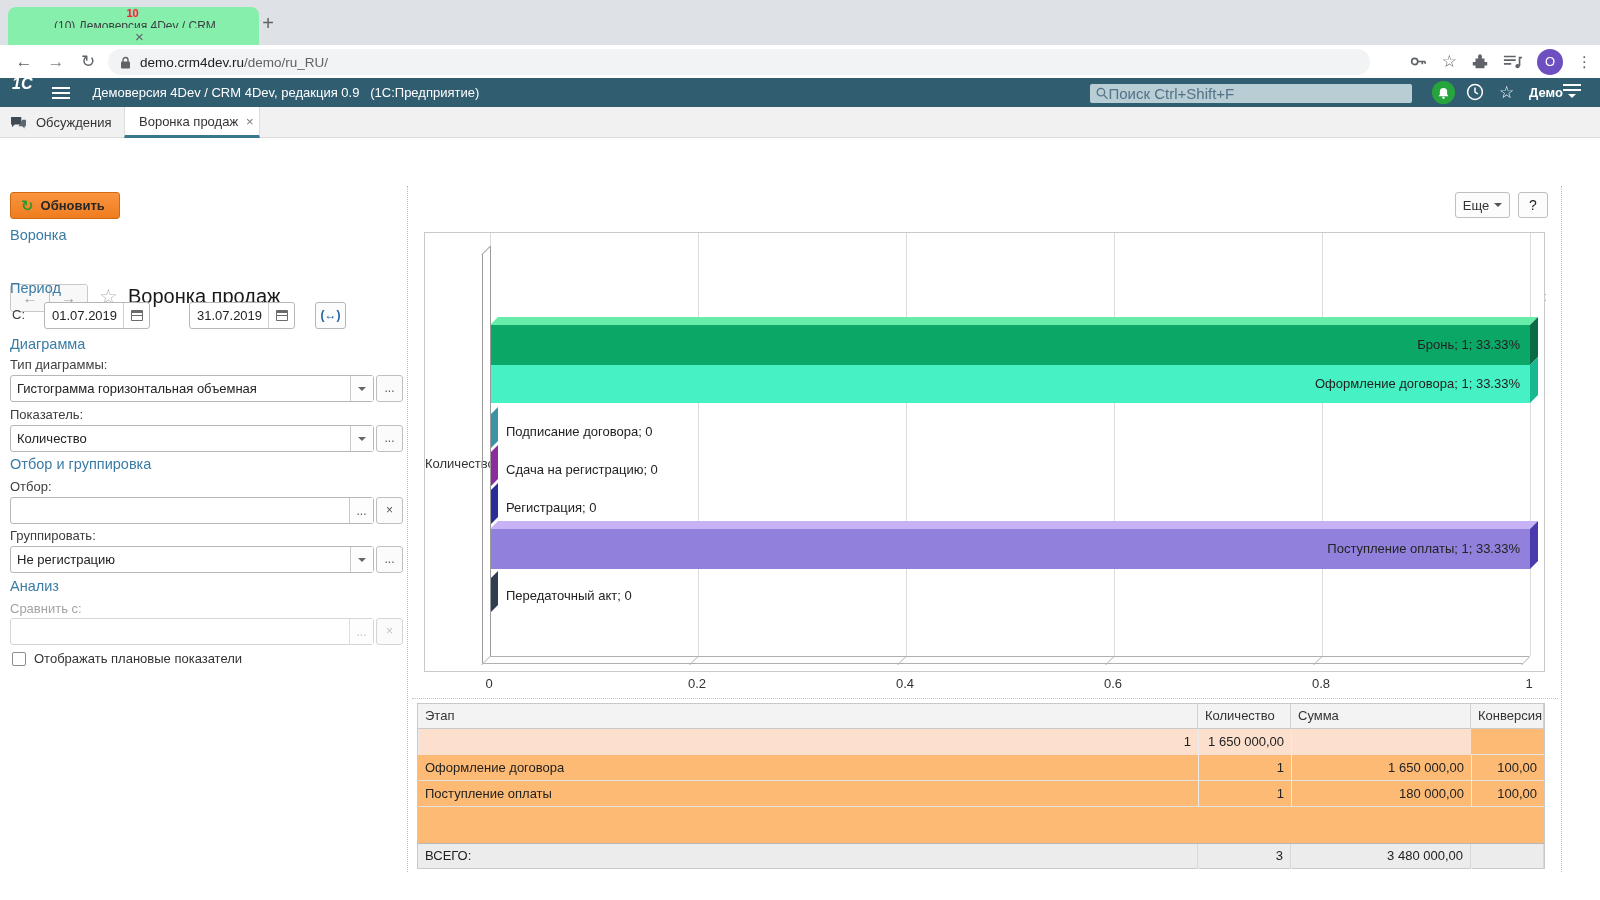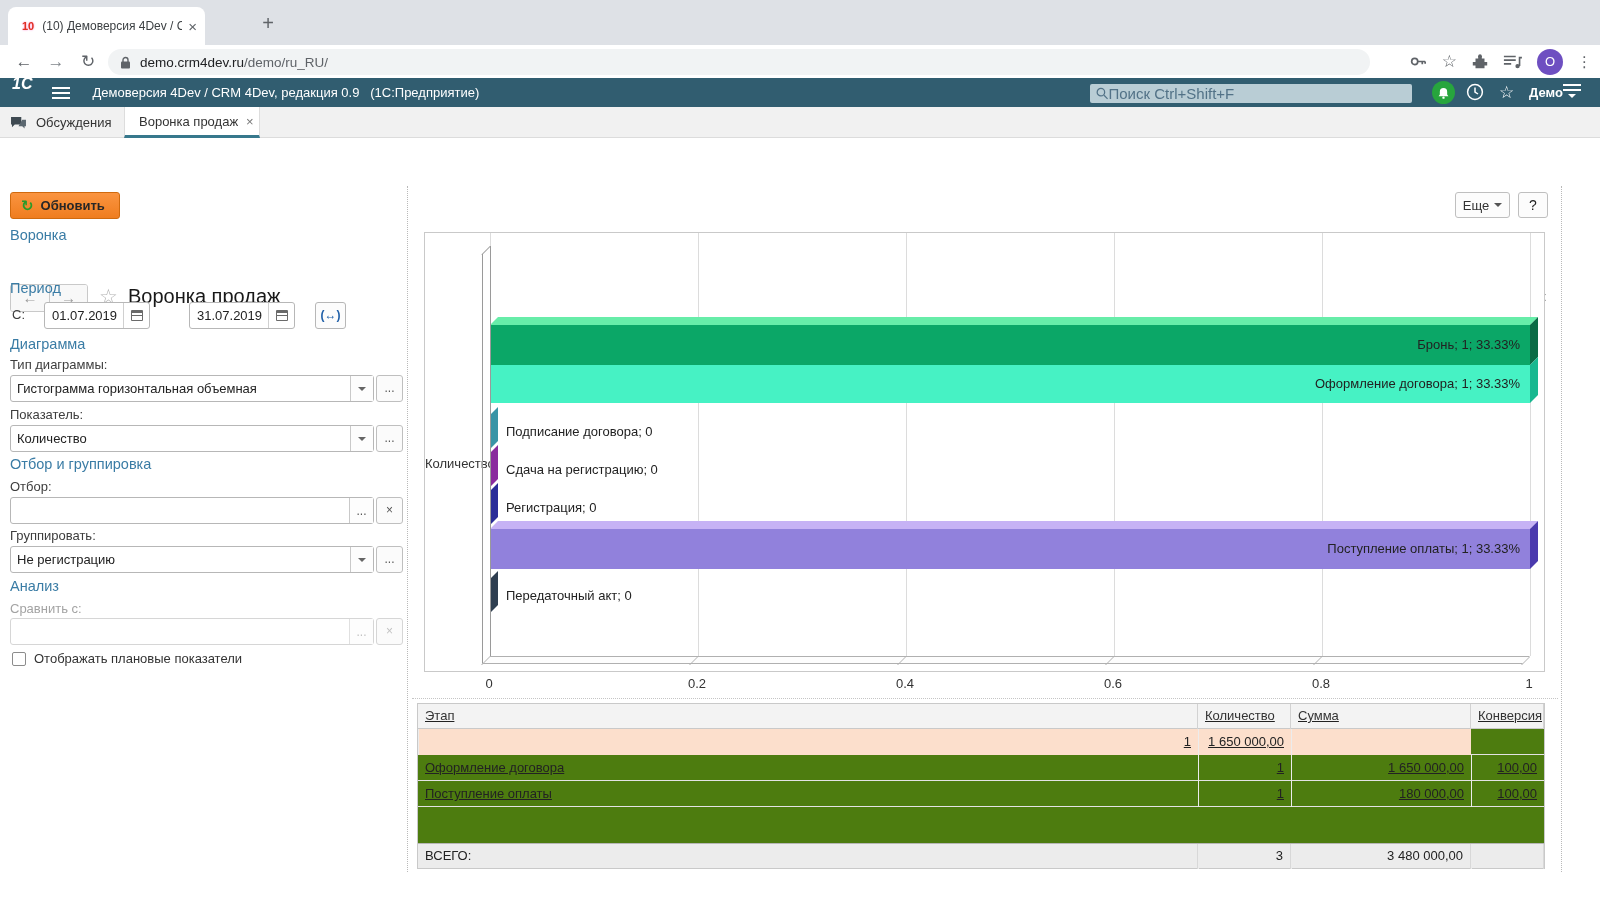--- a/index.html
+++ b/index.html
@@ -1,22 +1,22 @@
 <!DOCTYPE html>
 <html><head>
 <meta charset="utf-8">
 <style>
   * { margin:0; padding:0; box-sizing:border-box; }
   body { font-family:"Liberation Sans","DejaVu Sans",sans-serif; background:#fff; }
   .screen { position:relative; width:1600px; height:900px; overflow:hidden; background:#fff; }
 
   
   .tabstrip { position:absolute; left:0; top:0; width:1600px; height:45px; background:#dee1e6; }
-  .btab { position:absolute; left:8px; top:7px; width:197px; height:38px; background:#ffffff;
-          border-radius:8px 8px 0 0; display:flex; align-items:center; padding:0 8px 0 14px; }
+  .btab { position:absolute; left:8px; top:7px; width:251px; height:38px; background:#86efac;
+          border-radius:8px 8px 0 0; display:flex; align-items:center; padding:0 8px 0 14px;flex-direction:column; }
   .favicon { color:#e03022; font-weight:bold; font-size:11px; margin-right:8px;
              text-shadow:0 0 2px #f8c; }
   .btab-title { font-size:12px; color:#3c4043; white-space:nowrap; overflow:hidden; width:165px; }
   .btab-close { color:#5f6368; font-size:15px; margin-left:6px; cursor:default; }
   .newtab { position:absolute; left:254px; top:10px; font-size:20px; color:#5f6368; width:28px; height:28px;
             text-align:center; line-height:26px; }
   .addrbar { position:absolute; left:0; top:45px; width:1600px; height:33px; background:#fff;
              display:flex; align-items:center; }
   .nav-ic { font-size:17px; color:#5f6368; width:32px; text-align:center; }
   .nav-ic.fwd { color:#80868b; }
@@ -140,21 +140,21 @@
   .axis-diag { position:absolute; width:12px; height:1px; background:#9a9a9a; transform:rotate(-45deg); }
   .floor { position:absolute; left:57px; top:423px; width:1040px; height:8px; background:#fdfdfd;
            border-top:1px solid #b0b0b0; border-bottom:1px solid #b0b0b0;
            transform:skewX(-45deg); transform-origin:left bottom; }
   .hatch { position:absolute; top:0; width:1px; height:8px; background:#b0b0b0; }
   .xticks { position:absolute; left:424px; top:676px; width:1121px; height:16px; }
   .xtick { position:absolute; transform:translateX(-50%); font-size:13px; color:#333; }
 
   
   .tbl { position:absolute; left:417px; top:703px; width:1128px; height:166px; border:1px solid #c9c9c9;
-         background:#4d7c0f; font-size:13px; color:#222;text-decoration:underline; }
+         background:#fdba74; font-size:13px; color:#222; }
   .trow { display:grid; grid-template-columns:780px 93px 180px 73px; height:26px; align-items:center; }
   .thead-row { height:25px; background:#f3f3f3; border-bottom:1px solid #c9c9c9; color:#333; }
   .thead-row .cell { border-right:1px solid #d2d2d2; height:25px; line-height:24px; }
   .cell { padding:0 7px; height:26px; line-height:25px; white-space:nowrap; overflow:hidden; }
   .cell.num { text-align:right; border-left:1px solid #ececec; }
   .databody .trow { border-bottom:1px solid #e3e3e3; }
   .hl .cell:first-child { background:#f9b584; }
   .hl .cell.num { background:#fcdfcc; }
   .tfoot-row { position:absolute; left:0; bottom:0; width:100%; background:#ececec;
                border-top:1px solid #b7b7b7; height:25px; }

